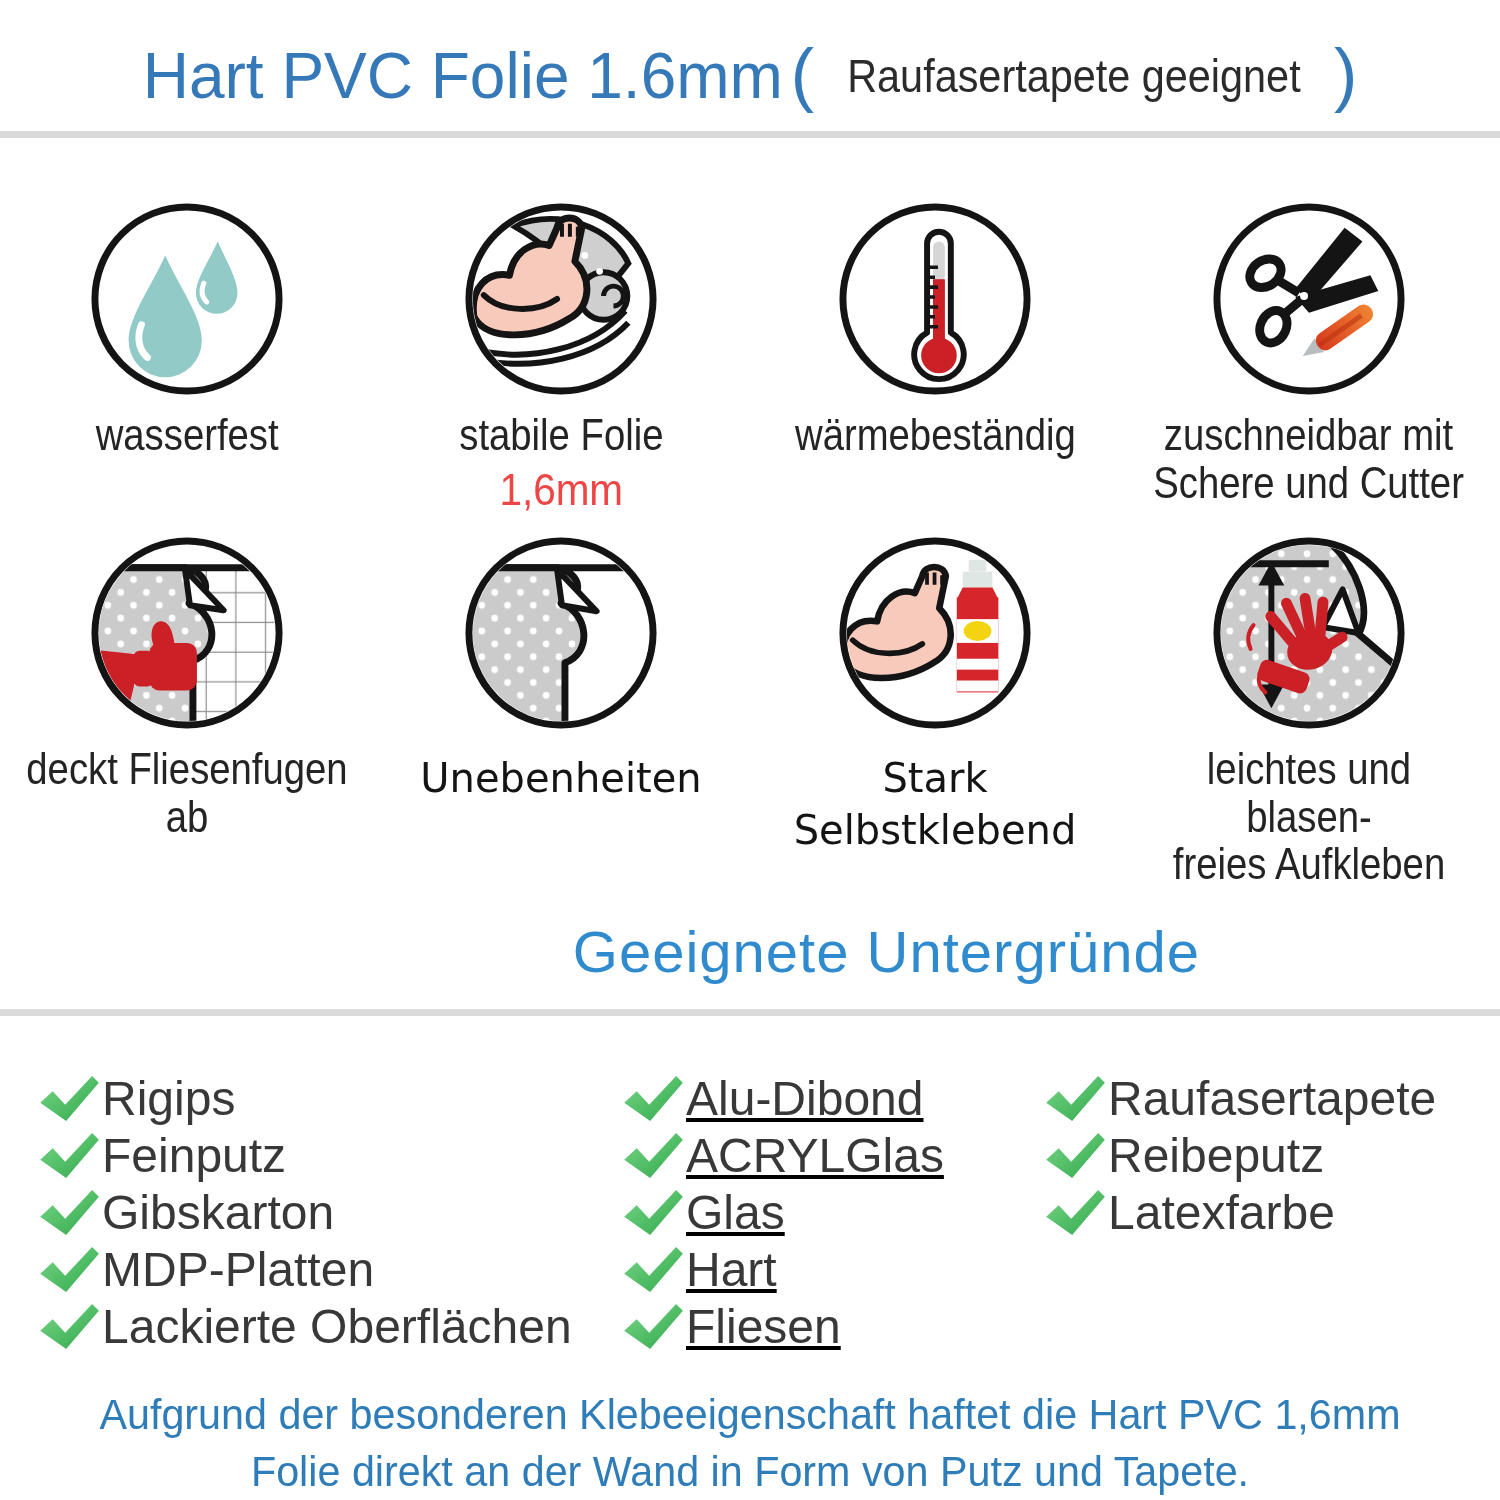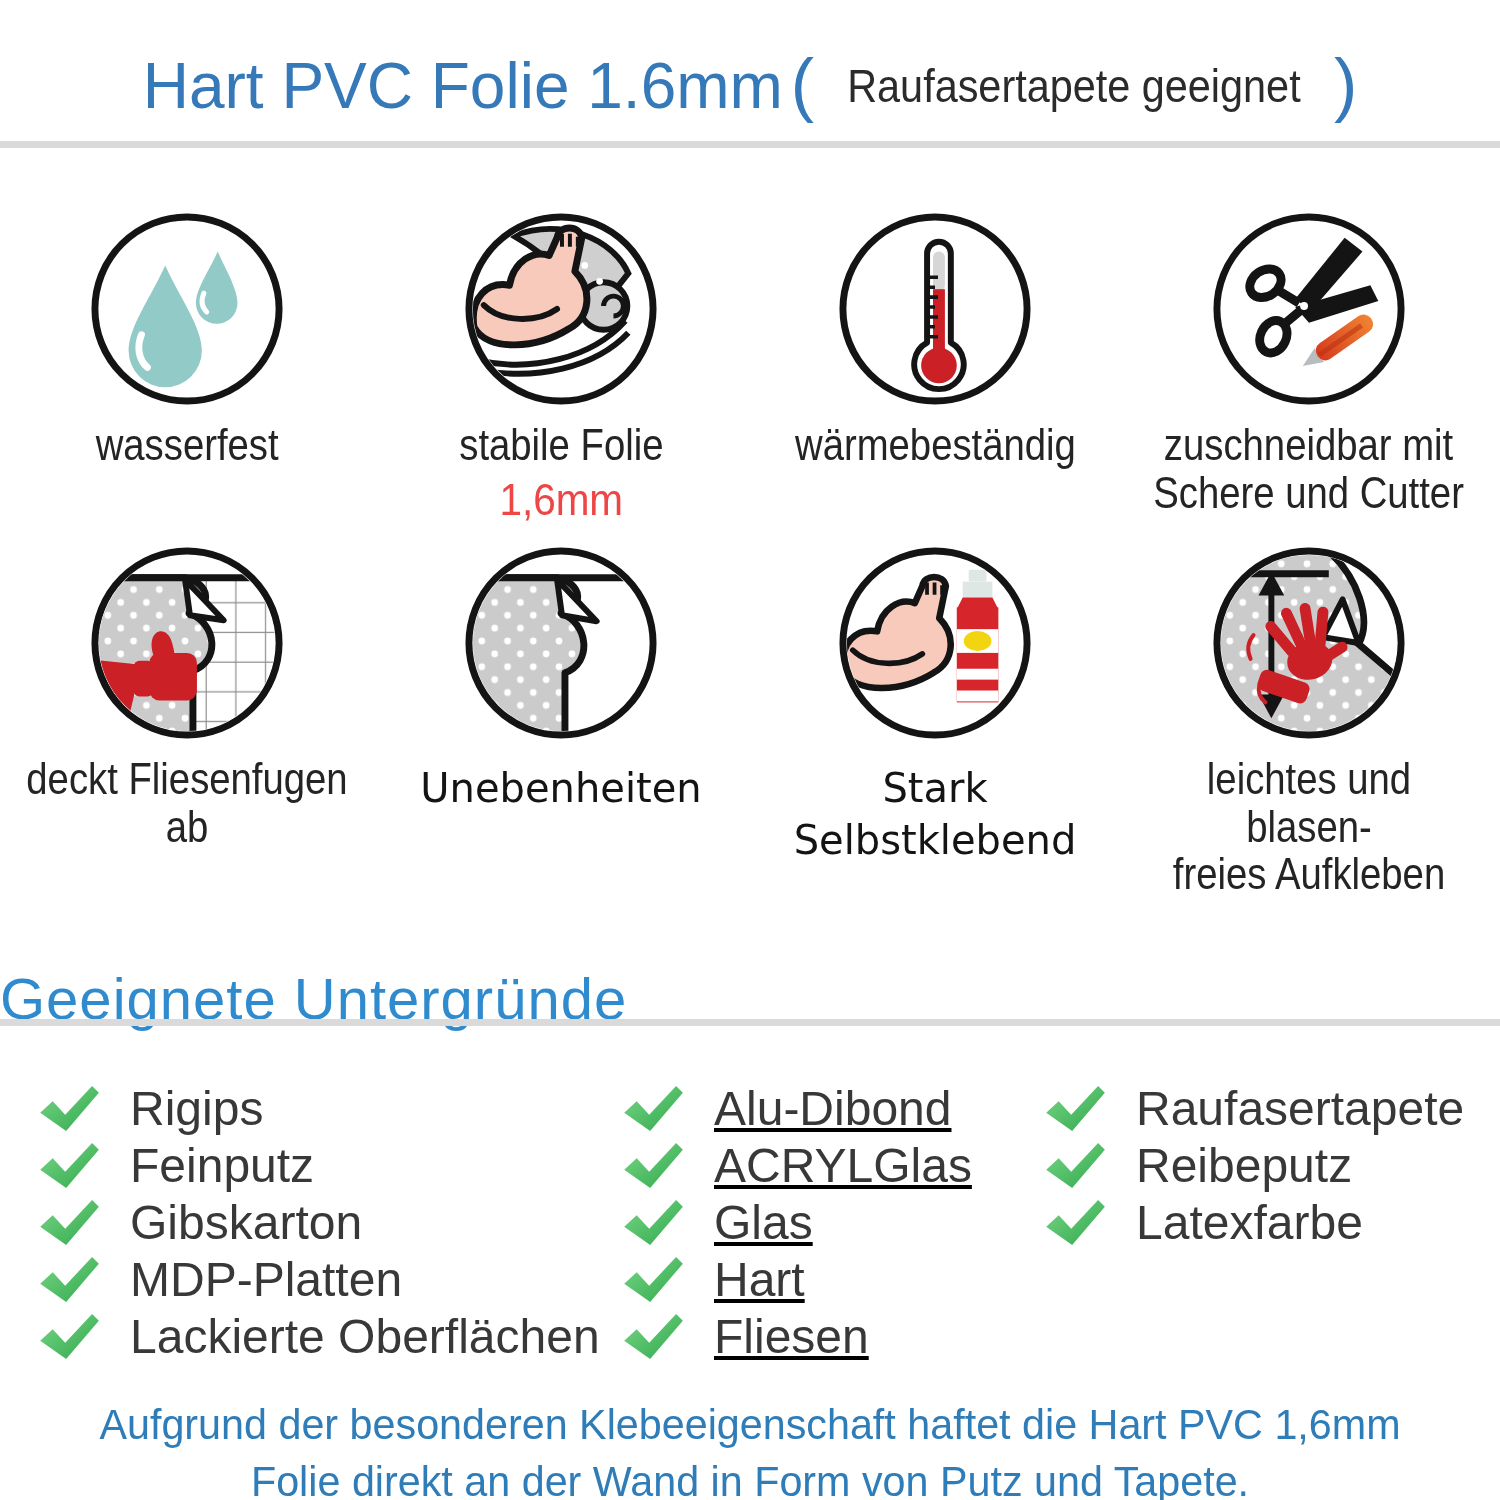--- a/index.html
+++ b/index.html
@@ -1,18 +1,18 @@
 <!DOCTYPE html>
 <html><head>
 <meta charset="utf-8">
 <style>
   html,body{margin:0;padding:0;background:#ffffff;}
   body{width:1500px;height:1500px;position:relative;overflow:hidden;
        font-family:"Liberation Sans",sans-serif;}
-  .page{position:absolute;inset:0;margin-top:10px;}
+  .page{position:absolute;inset:0;}
 
   
   .header{position:absolute;top:26px;left:0;width:1500px;height:100px;
           display:flex;justify-content:center;align-items:center;gap:8px;}
   .t-main{font-size:64px;color:var(--title-blue);letter-spacing:0px;}
   .t-paren{font-size:70px;color:var(--title-blue);font-weight:400;line-height:1;
            position:relative;top:-2px;}
   .t-sub{font-size:46px;color:#2b2b2b;display:inline-block;transform:scaleX(.9);}
 
   .divider{position:absolute;left:0;width:1500px;height:7px;background:var(--divider);}
@@ -26,30 +26,30 @@
   .icon-wrap{width:198px;height:198px;}
   .icon-wrap svg{width:100%;height:100%;display:block;}
   .f-label{margin-top:13px;font-size:44px;color:#242424;text-align:center;
            line-height:1.08;transform:scaleX(.87);transform-origin:50% 0;}
   .f-label.em{font-family:"DejaVu Sans",sans-serif;font-size:40px;color:#141414;
               transform:none;line-height:1.3;margin-top:20px;}
   .f-note{margin-top:6px;font-size:44px;color:var(--red-text);text-align:center;
           transform:scaleX(.92);}
 
   
-  .section-title{position:absolute;top:955px;left:0;width:1200px;text-align:left;
+  .section-title{position:absolute;top:918px;left:0;width:1200px;text-align:right;
                  font-size:58px;font-weight:500;color:var(--section-blue);letter-spacing:1px;}
 
   
   .surfaces{position:absolute;top:1070px;left:0;width:1500px;height:300px;}
   .surf-col{position:absolute;top:0;display:flex;flex-direction:column;}
   .surf-col.c1{left:38px;}
   .surf-col.c2{left:622px;text-decoration:underline;}
   .surf-col.c3{left:1044px;}
-  .surf-item{display:flex;align-items:center;gap:28px;height:57px;}
+  .surf-item{display:flex;align-items:center;height:57px;}
   .surf-item svg{width:64px;height:50px;flex:0 0 auto;}
   .surf-label{font-size:48px;color:#383838;white-space:nowrap;}
 
   
   .footer{position:absolute;top:1386px;left:0;width:1500px;text-align:center;
           color:var(--footer-blue);font-size:43px;line-height:1.33;}
   .footer div{transform:scaleX(.96);transform-origin:50% 50%;}
 
   :root{
     --title-blue:#3579b8;

